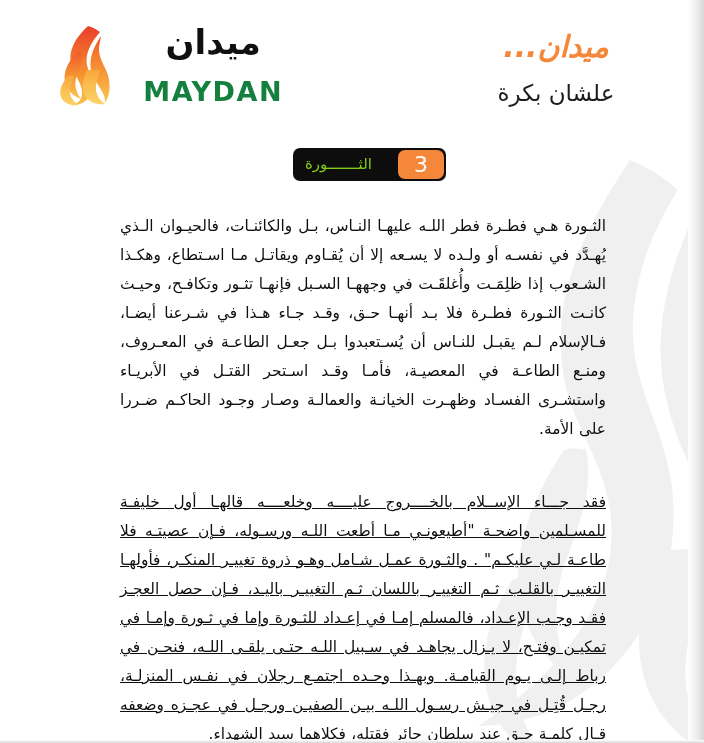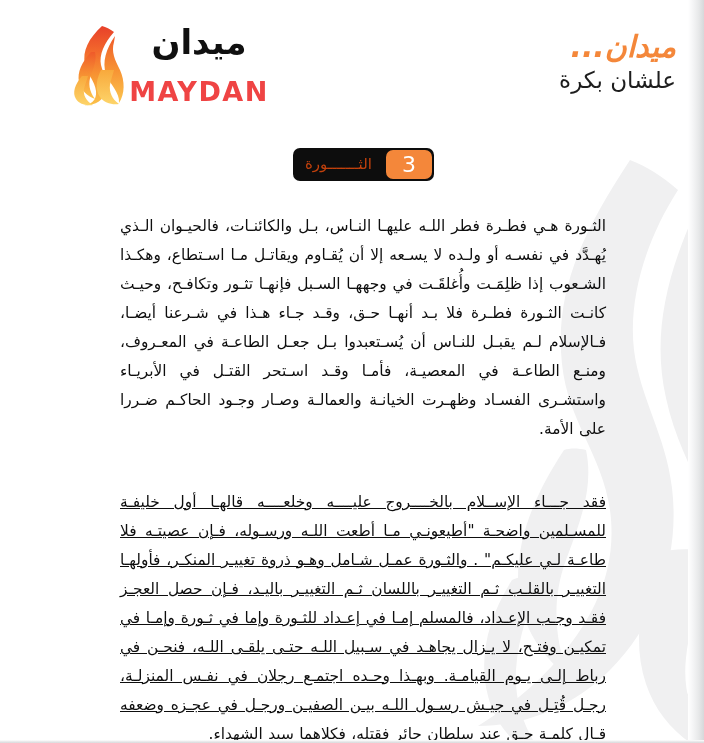--- a/index.html
+++ b/index.html
@@ -70,21 +70,21 @@
 
   .brand-block {
     position: absolute;
     left: 55px;
     top: 22px;
     width: 230px;
     height: 86px;
     display: flex;
     flex-direction: row-reverse;
     align-items: center;
-    justify-content: center;
+    justify-content: space-between;
     gap: 4px;
   }
   .brand-flame {
     width: 56px;
     height: 82px;
     flex: 0 0 auto;
   }
   .brand-words {
     display: flex;
     flex-direction: column;
@@ -97,68 +97,69 @@
     font-size: 34px;
     font-weight: 700;
     color: #101010;
     letter-spacing: 0px;
     direction: rtl;
     line-height: 1.05;
   }
   .brand-latin {
     font-size: 27px;
     font-weight: 700;
-    color: #ef4444;
+    color: #15803d;
     letter-spacing: 1.5px;
     direction: ltr;
     margin-top: 18px;
   }
 
   .tagline-block {
     position: absolute;
-    right: 28px;
+    right: 38px;
     top: 30px;
     width: 220px;
+    text-align: center;
     direction: rtl;
   }
   .tagline-top {
     font-size: 30px;
     font-weight: 700;
     color: #f4873a;
     line-height: 1.1;
     font-style: italic;
   }
   .tagline-sub {
     font-size: 23px;
     font-weight: 400;
     color: #1d1d1d;
     line-height: 1.25;
-    margin-top: 3px;
+    margin-top: 16px;
   }
 
   
   .section-badge {
     position: absolute;
     top: 148px;
     left: 293px;
     height: 33px;
     display: flex;
     flex-direction: row;
     align-items: center;
     background: #0d0d0d;
     border-radius: 7px;
     padding: 0 0 0 0;
     z-index: 2;
     direction: rtl;
   }
   .badge-title {
-    color: #c2410c;
+    color: #84cc16;
     font-size: 15px;
     font-weight: 400;
-    padding: 0 14px 0 12px;
+    padding: 0 26px 0 12px;
     letter-spacing: 0px;
     white-space: nowrap;
     line-height: 33px;
   }
   .badge-number {
     background: #f4873a;
     color: #ffffff;
     font-size: 22px;
     font-weight: 400;
     width: 46px;

